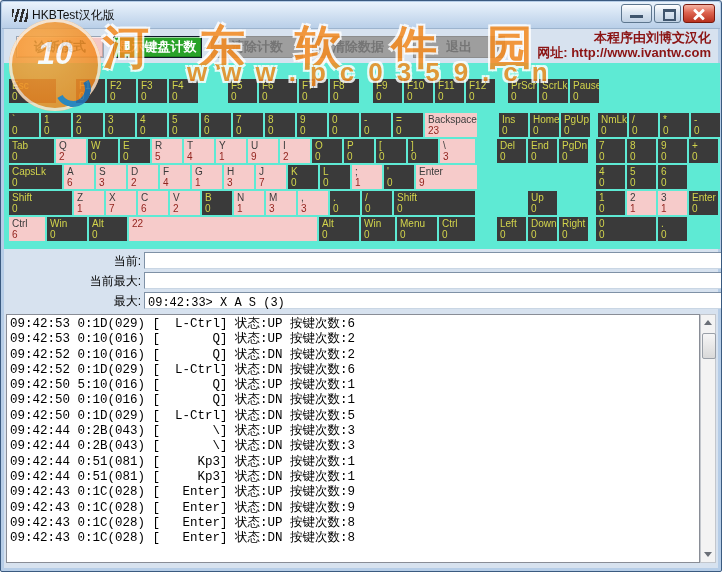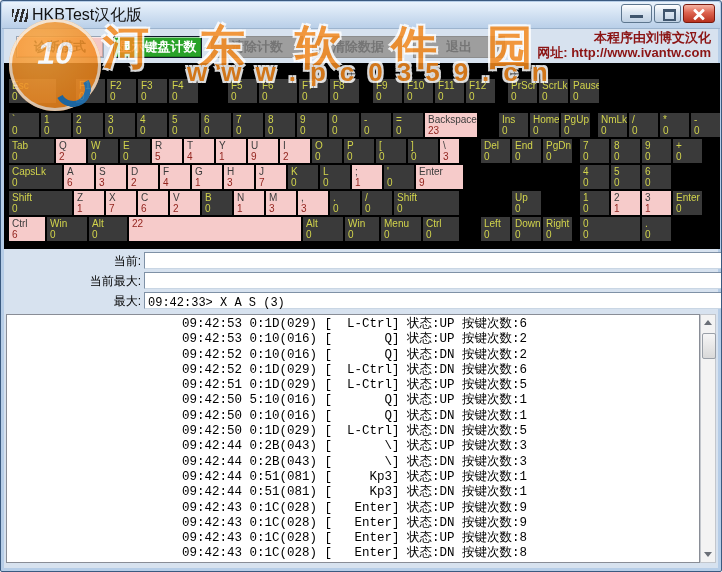--- a/index.html
+++ b/index.html
@@ -5,40 +5,40 @@
   html,body{margin:0;padding:0;background:#eef2f7;font-family:"Liberation Sans",sans-serif;}
   .window{position:relative;width:722px;height:572px;margin:0 auto;background:#d7e2ef;
           border:1px solid #3a5a80;box-shadow:inset 0 0 0 3px #b6cde7;border-radius:3px 3px 2px 2px;
           overflow:hidden;box-sizing:border-box;}
   
   .titlebar{position:absolute;left:1px;top:1px;right:1px;height:26px;
             background:linear-gradient(#eaf3fc,#cfdff1 55%,#b9cfe8);
             border-bottom:1px solid #9db4ce;border-radius:2px 2px 0 0;}
   .app-icon{position:absolute;left:10px;top:7px;width:16px;height:13px;
             background:repeating-linear-gradient(105deg,#2e2e2e 0 2.5px,transparent 2.5px 5px);}
-  .title-text{position:absolute;left:30px;top:0;line-height:26px;font-size:16px;color:#111;}
+  .title-text{position:absolute;left:30px;top:0;line-height:26px;font-size:12px;color:#111;}
   .winbtn{position:absolute;top:3px;height:19px;border-radius:3px;box-sizing:border-box;}
   .btn-min{left:620px;width:31px;background:linear-gradient(#ffffff,#dbe6f1 45%,#c0d1e3);border:1px solid #5d768e;}
   .btn-max{left:653px;width:27px;background:linear-gradient(#ffffff,#dbe6f1 45%,#c0d1e3);border:1px solid #5d768e;}
   .btn-close{left:682px;width:32px;background:linear-gradient(#f6b5a5,#dd6450 45%,#b8311f);border:1px solid #7a1a0e;}
   .glyph-min{position:absolute;left:8px;bottom:4px;width:13px;height:3px;background:#40566e;}
   .glyph-max{position:absolute;left:8px;top:4px;width:9px;height:7px;border:2px solid #40566e;border-top-width:3px;}
   .glyph-x1,.glyph-x2{position:absolute;left:8px;top:8px;width:14px;height:3px;background:#fff;border-radius:1px;}
   .glyph-x1{transform:rotate(45deg);} .glyph-x2{transform:rotate(-45deg);}
   
   .toolbar{position:absolute;left:15px;top:35px;display:flex;gap:9px;}
   .tbtn{height:22px;line-height:20px;text-align:center;font-size:13px;font-weight:bold;box-sizing:border-box;
         box-shadow:inset 1px 1px 0 rgba(255,255,255,.55),inset -1px -1px 0 rgba(0,0,0,.18);}
   .tbtn.pink{width:88px;background:#f4c8c6;color:#1c1c1c;border:1px solid #97a5b5;}
   .tbtn.green{width:89px;background:#28a228;color:#ffffff;border:1px solid #0f172a;}
   .tbtn.gray{width:92px;background:#9e9e9e;color:#757575;border:1px solid #8d8d8d;box-shadow:none;}
   .credit{position:absolute;right:10px;top:29px;text-align:right;color:#8b1414;font-size:13px;font-weight:bold;line-height:15px;}
   
-  .keyboard{position:absolute;left:3px;top:62px;width:716px;height:186px;background:#000000;
-            box-sizing:border-box;padding:16px 16px 0 5px;overflow:hidden;}
+  .keyboard{position:absolute;left:3px;top:62px;width:716px;height:186px;background:#5eead4;
+            box-sizing:border-box;padding:16px 0 0 5px;overflow:hidden;}
   .krow{display:flex;height:24px;margin-bottom:2px;}
   .krow.fn{margin-bottom:10px;}
   .ksec{display:flex;}
   .sec-main{width:479px;}
   .sec-nav{width:93px;margin-left:20px;}
   .sec-pad{width:124px;margin-left:6px;}
   .key{background:#3a3a3a;height:24px;box-sizing:border-box;padding:1px 0 0 3px;margin-right:2px;
        overflow:hidden;flex:0 0 auto;}
   .key.kflex{flex:1 1 auto;}
   .klabel,.kcount{font-size:10px;line-height:11px;color:#d2d44c;white-space:nowrap;}
@@ -49,21 +49,21 @@
   .kempty{flex:0 0 auto;height:24px;margin-right:2px;background:transparent;}
   
   .srow{position:absolute;left:0;height:18px;width:722px;margin-left:28px;}
   .slabel{position:absolute;left:6px;width:106px;text-align:right;font-size:12px;color:#000;line-height:18px;}
   .sfield{position:absolute;left:115px;width:598px;height:17px;background:#fff;box-sizing:border-box;
           border:1px solid;border-color:#7f91a6 #c9d6e4 #c9d6e4 #7f91a6;line-height:15px;padding-left:3px;}
   .sfield .mono{font-family:"Liberation Mono",monospace;font-size:12px;color:#000;}
   
   .log{position:absolute;left:5px;top:313px;width:694px;height:249px;background:#ffffff;
        border:1px solid #898d96;box-sizing:border-box;overflow:hidden;}
-  .loglines{padding:2px 0 0 3px;text-align:center;}
+  .loglines{padding:2px 0 0 3px;}
   .logline{font-family:"Liberation Mono",monospace;font-size:12.5px;line-height:15.3px;color:#000;white-space:pre;}
   .vscroll{position:absolute;left:699px;top:313px;width:16px;height:249px;background:#f3f3f3;
            border:1px solid #c2c6cc;box-sizing:border-box;}
   .sb-btn{position:absolute;left:0;width:14px;height:15px;background:#f3f3f3;}
   .sb-up{top:0;} .sb-down{bottom:0;}
   .arr-up{position:absolute;left:3px;top:5px;width:0;height:0;border-left:4px solid transparent;
           border-right:4px solid transparent;border-bottom:5px solid #6a6f77;}
   .arr-down{position:absolute;left:3px;bottom:5px;width:0;height:0;border-left:4px solid transparent;
           border-right:4px solid transparent;border-top:5px solid #6a6f77;}
   .sb-thumb{position:absolute;left:1px;top:18px;width:12px;height:24px;
@@ -606,21 +606,20 @@
       <span class="mono">09:42:33&gt; X A S (3)</span>
     </div>
   </div>
 
   <div class="log">
     <div class="loglines">
         <div class="logline">09:42:53 0:1D(029) [  L-Ctrl] 状态:UP 按键次数:6</div>
         <div class="logline">09:42:53 0:10(016) [       Q] 状态:UP 按键次数:2</div>
         <div class="logline">09:42:52 0:10(016) [       Q] 状态:DN 按键次数:2</div>
         <div class="logline">09:42:52 0:1D(029) [  L-Ctrl] 状态:DN 按键次数:6</div>
-        <div class="logline">09:42:51 0:1D(029) [  L-Ctrl] 状态:UP 按键次数:5</div>
         <div class="logline">09:42:50 5:10(016) [       Q] 状态:UP 按键次数:1</div>
         <div class="logline">09:42:50 0:10(016) [       Q] 状态:DN 按键次数:1</div>
         <div class="logline">09:42:50 0:1D(029) [  L-Ctrl] 状态:DN 按键次数:5</div>
         <div class="logline">09:42:44 0:2B(043) [       \] 状态:UP 按键次数:3</div>
         <div class="logline">09:42:44 0:2B(043) [       \] 状态:DN 按键次数:3</div>
         <div class="logline">09:42:44 0:51(081) [     Kp3] 状态:UP 按键次数:1</div>
         <div class="logline">09:42:44 0:51(081) [     Kp3] 状态:DN 按键次数:1</div>
         <div class="logline">09:42:43 0:1C(028) [   Enter] 状态:UP 按键次数:9</div>
         <div class="logline">09:42:43 0:1C(028) [   Enter] 状态:DN 按键次数:9</div>
         <div class="logline">09:42:43 0:1C(028) [   Enter] 状态:UP 按键次数:8</div>

